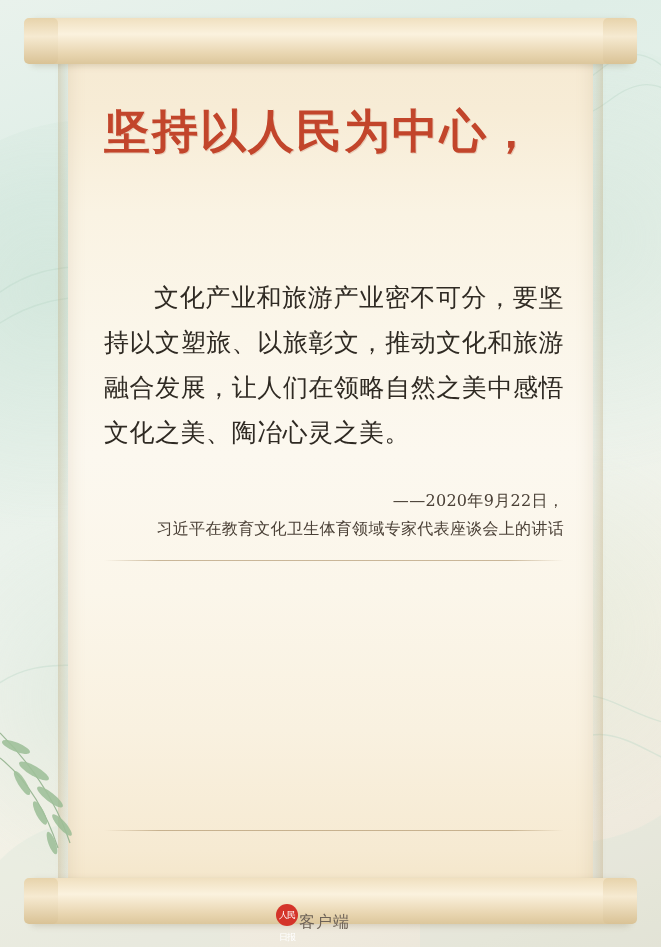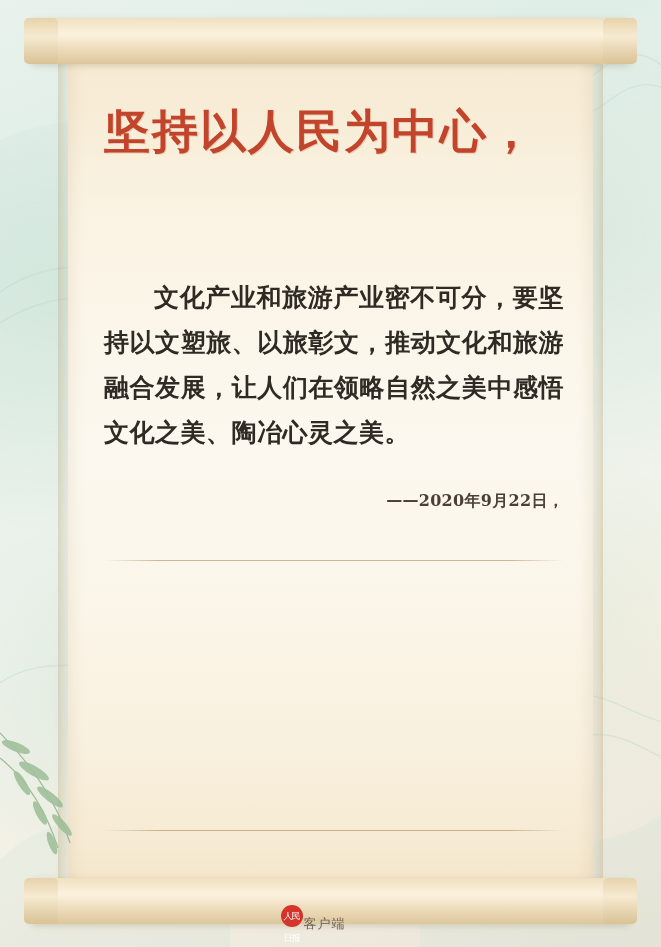--- a/index.html
+++ b/index.html
@@ -153,21 +153,21 @@
     white-space: nowrap;
     text-shadow: 1px 1px 0 rgba(160,50,30,0.18);
     margin-top: 13px;
   }
 
   .quote-block {
     position: absolute;
     left: 36px;
     width: 460px;
   }
-  .quote-1 { top: 235px; font-weight: bold; }
+  .quote-1 { top: 235px; }
   .quote-2 { top: 545px; }
 
   .quote-text {
     font-family: "DejaVu Serif", "Liberation Serif", serif;
     font-size: 25px;
     line-height: 45px;
     color: #2f2a23;
     text-align: justify;
     text-indent: 50px;
     letter-spacing: 0.5px;
@@ -221,21 +221,21 @@
     background: #d4342a;
     color: #ffffff;
     font-size: 9px;
     line-height: 22px;
     text-align: center;
     font-family: "Liberation Serif", serif;
     letter-spacing: -1px;
   }
   .brand-text {
     font-family: "DejaVu Sans", "Liberation Sans", sans-serif;
-    font-size: 13px;
+    font-size: 16px;
     color: #6d6257;
     letter-spacing: 1px;
     margin-top: 16px;
   }
 </style>
 </head>
 <body>
 
 <div class="poster">
 
@@ -279,20 +279,21 @@
     <div class="content">
 
       <div class="headline">
         <div class="headline-line">坚持以人民为中心，</div>
       </div>
 
       <div class="quote-block quote-1">
         <div class="quote-text">文化产业和旅游产业密不可分，要坚持以文塑旅、以旅彰文，推动文化和旅游融合发展，让人们在领略自然之美中感悟文化之美、陶冶心灵之美。</div>
         <div class="attrib">
           <div>——2020年9月22日，</div>
+          <div>习近平在教育文化卫生体育领域专家代表座谈会上的讲话</div>
         </div>
       </div>
 
       <div class="divider divider-1"></div>
 
       <div class="quote-block quote-2">
       </div>
 
       <div class="divider divider-2"></div>
 

